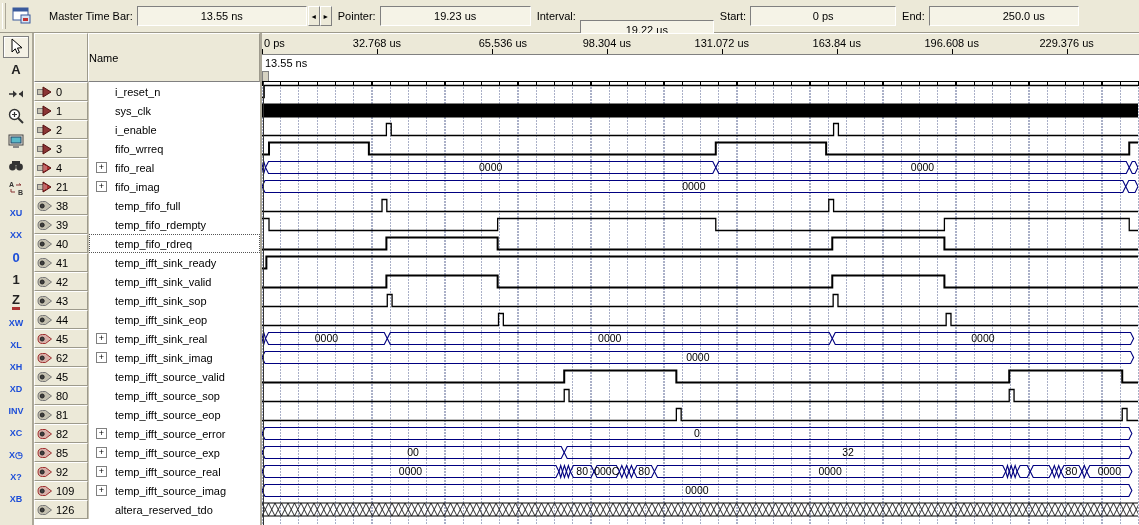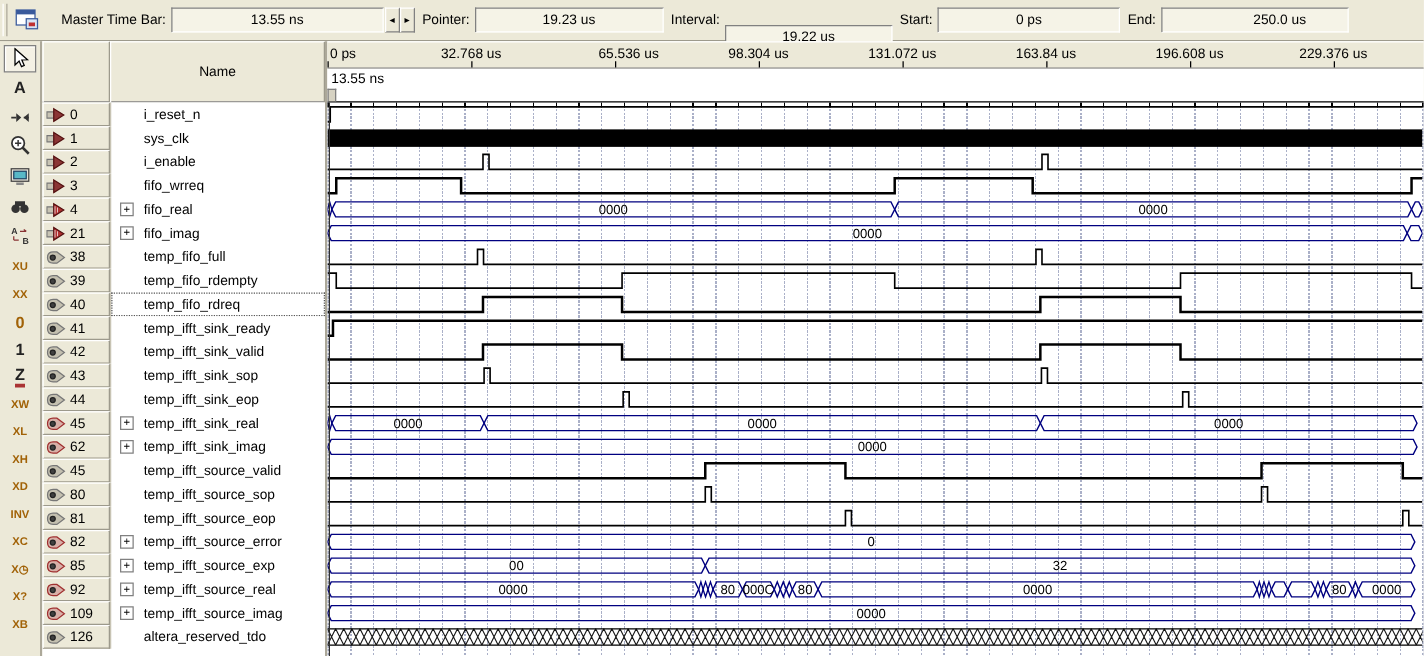--- a/index.html
+++ b/index.html
@@ -22,30 +22,30 @@
   .spin { display:flex; margin-left:1px; }
   .spin button { width:12px; height:20px; font-size:7px; line-height:7px; padding:0;
     background:#ece9d8; border:1px solid; border-color:#fff #808080 #808080 #fff; color:#000; }
   
   .main { display:flex; height:492px; }
   .tool-col { width:34px; background:#ece9d8; border-right:2px solid #aca899;
     display:flex; flex-direction:column; align-items:center; padding-top:3px; }
   .tool-btn { width:26px; height:22px; display:flex; align-items:center; justify-content:center;
     color:#222; font-weight:bold; font-size:12px; flex:0 0 auto; }
   .tool-btn.active { background:#f4f1e5; border:1px solid #808080; box-shadow:inset 1px 1px 0 #fff; }
-  .tool-btn.disabled { color:#a16207; }
+  .tool-btn.disabled { color:#1d4ed8; }
   .tool-btn .tglyph { font-size:9px; letter-spacing:0; font-weight:bold; }
   .tool-sep { height:3px; flex:0 0 auto; }
   
   .signal-panel { width:228px; display:flex; flex-direction:column; background:#fff;
     border-right:2px solid #aca899; }
   .signal-header { height:49px; display:flex; flex:0 0 auto; }
   .id-head { width:54px; background:#ece9d8; border:1px solid; border-color:#fff #9d9a8c #808080 #fff; }
   .name-head { flex:1; background:#ece9d8; border:1px solid; border-color:#fff #9d9a8c #808080 #fff;
-    display:flex; align-items:center; justify-content:center; }
+    display:flex; align-items:center; justify-content:flex-start; }
   .sig-rows { flex:1; background:#fff; overflow:hidden; }
   .sig-row { height:19px; display:flex; }
   .id-cell { width:54px; background:#ece9d8; border:1px solid; border-color:#fff #9d9a8c #9d9a8c #fff;
     display:flex; align-items:center; padding-left:2px; gap:3px; }
   .name-cell { flex:1; position:relative; display:flex; align-items:center; padding-left:26px;
     background:#fff; border-left:1px solid #c8c4b4; white-space:nowrap; }
   .expand-box { position:absolute; left:7px; top:4px; width:11px; height:11px; background:#fff;
     border:1px solid #808080; font-size:9px; line-height:9px; text-align:center; color:#000; }
   .sel-outline { position:absolute; inset:0; border:1px dotted #555; pointer-events:none; }
   

